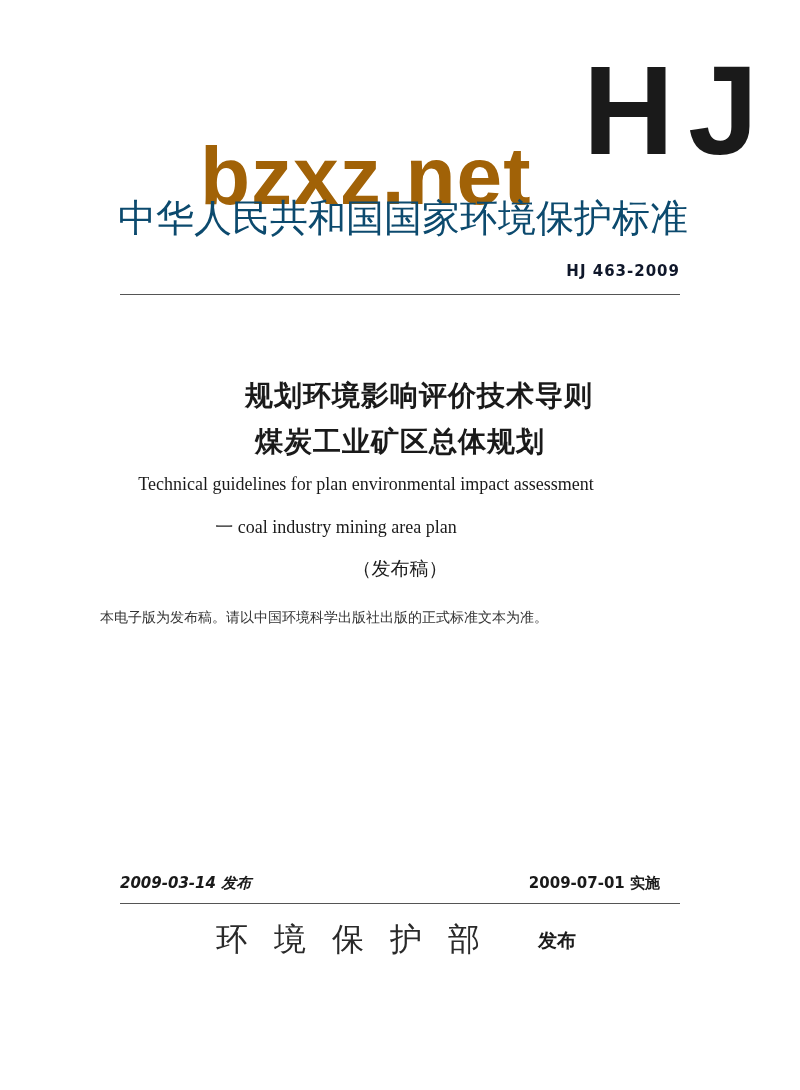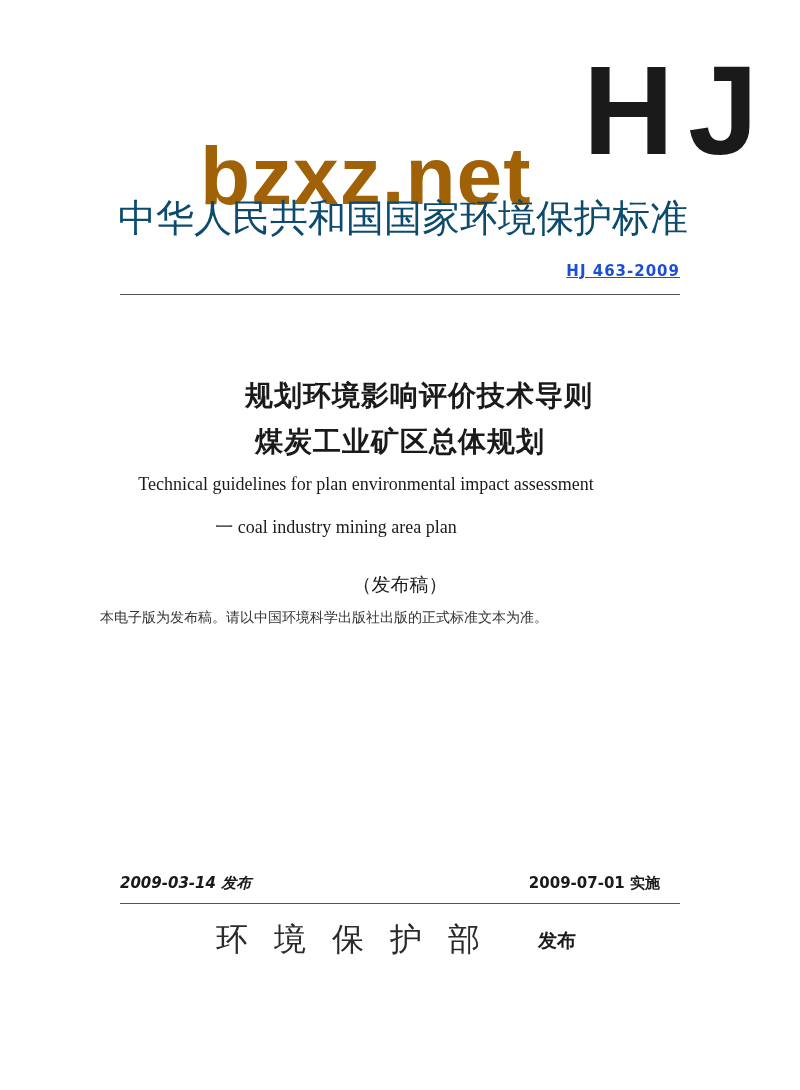--- a/index.html
+++ b/index.html
@@ -1,28 +1,28 @@
 <!DOCTYPE html>
 <html><head>
   <meta charset="utf-8">
   <style>
     html, body { margin:0; padding:0; background:#ffffff; }
     body { width:800px; height:1090px; position:relative; overflow:hidden; font-family:"DejaVu Sans", sans-serif; color:#1a1a1a; }
     .abs { position:absolute; }
     .logo { left:583px; top:48px; font-family:Liberation Sans, sans-serif; font-weight:bold; font-size:126px; line-height:1; letter-spacing:14px; color:#1a1a1a; }
     .watermark { left:200px; top:135px; font-family:"Liberation Sans", sans-serif; font-weight:bold; font-size:82px; line-height:1; color:#a16207; letter-spacing:1px; }
     .org { left:118px; top:198px; width:570px; font-size:38px; line-height:1.1; color:#0c4a6e; letter-spacing:0px; white-space:nowrap; }
-    .code { right:120px; top:262px; font-weight:bold; font-size:15px; color:#1d4ed8; letter-spacing:1px;text-decoration:underline; }
+    .code { right:120px; top:262px; font-weight:bold; font-size:15px; color:#0f172a; letter-spacing:1px; }
     .rule { left:120px; width:560px; height:1px; background:#555; }
     .title1, .title2 { left:0; width:800px; text-align:center; font-weight:bold; font-size:28px; line-height:1; color:#1a1a1a; letter-spacing:1px; }
     .title1 { top:382px;padding-left:19px; }
     .title2 { top:428px; }
     .en1 { left:0; width:732px; text-align:center; top:474px; font-family:"Liberation Serif", serif; font-size:18px; color:#1a1a1a; }
     .en2 { left:0; width:672px; text-align:center; top:515px; font-family:"Liberation Serif", serif; font-size:18px; color:#1a1a1a; }
-    .draft { left:0; width:800px; text-align:center; top:572px; font-family:"DejaVu Serif", serif; font-size:19px; color:#1a1a1a; }
+    .draft { left:0; width:800px; text-align:center; top:556px; font-family:"DejaVu Serif", serif; font-size:19px; color:#1a1a1a; }
     .notice { left:0; width:648px; text-align:center; top:609px; font-family:"DejaVu Serif", serif; font-size:14px; color:#333; }
     .date-left { left:120px; top:874px; font-weight:bold; font-size:15px; color:#1a1a1a;font-style:italic; }
     .date-right { right:140px; top:874px; font-weight:bold; font-size:15px; color:#1a1a1a; }
     .issuer { left:216px; top:918px; font-size:32px; letter-spacing:26px; color:#2a2a2a; }
     .issuer-suffix { left:538px; top:928px; font-weight:bold; font-size:19px; color:#1a1a1a; }
   </style>
 </head>
 <body>
 
 <div class="abs logo">HJ</div>

